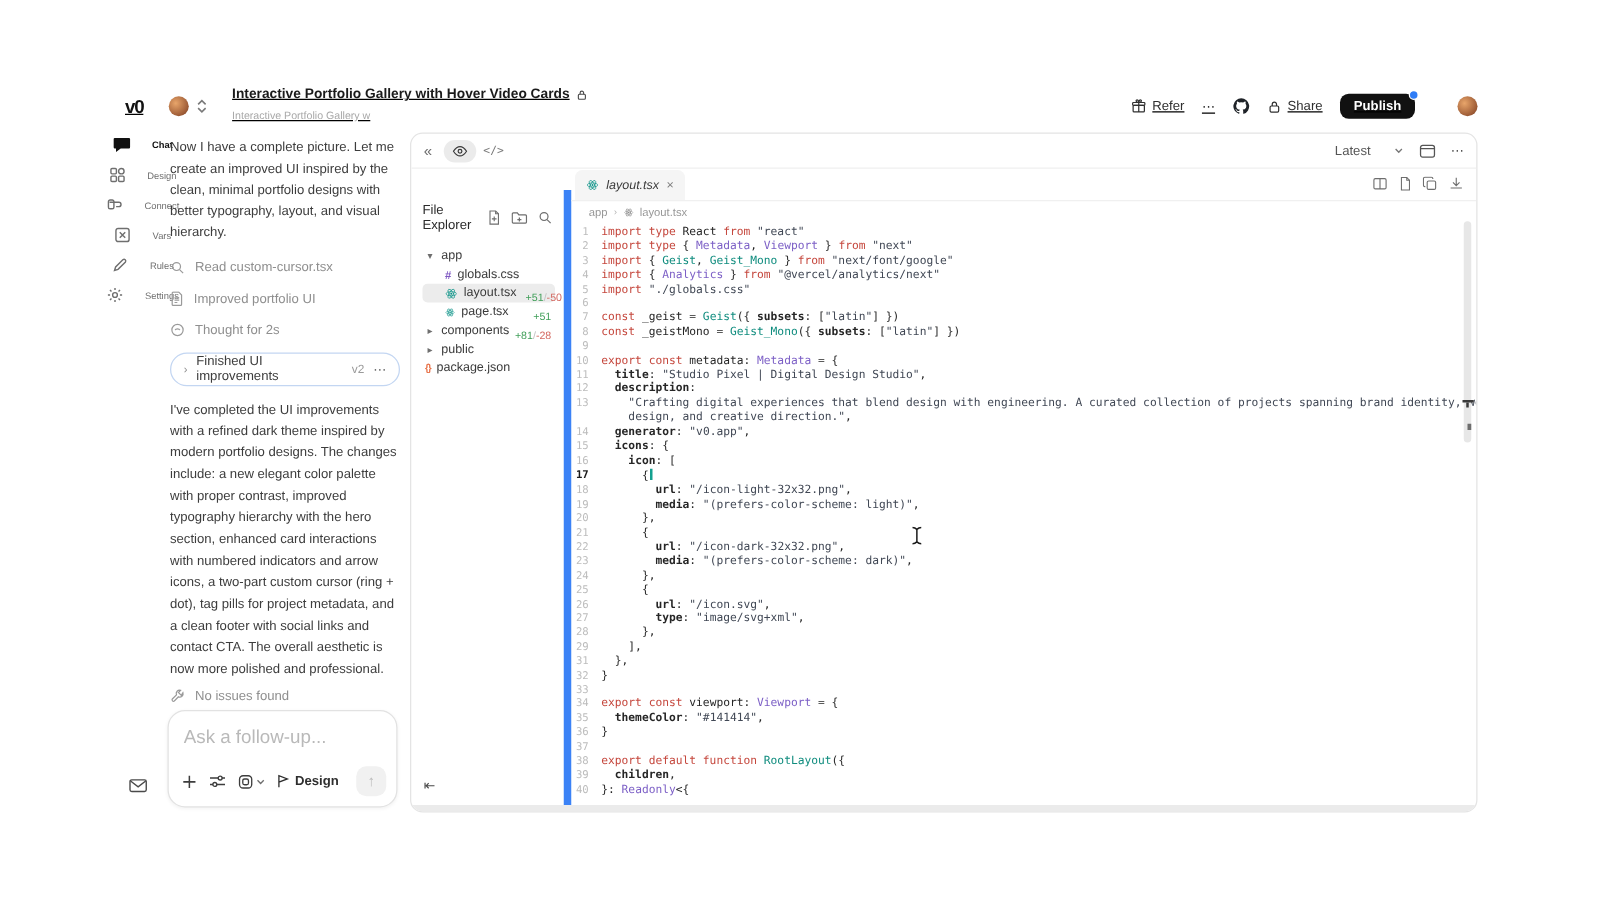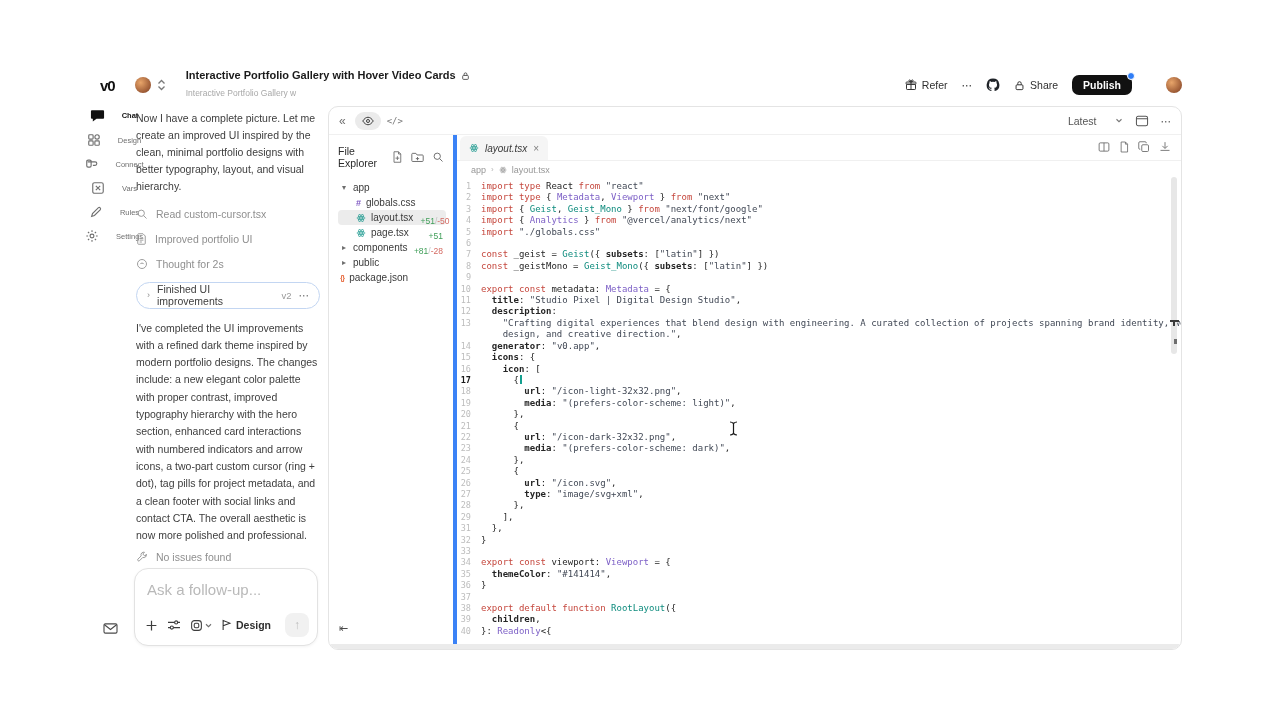--- a/index.html
+++ b/index.html
@@ -1,21 +1,21 @@
 <!DOCTYPE html>
 <html><head>
 <meta charset="utf-8">
 <style>
   * { margin:0; padding:0; box-sizing:border-box; }
   html,body { width:1280px; height:720px; background:#fff; font-family:"Liberation Sans",sans-serif; overflow:hidden; }
   .app { position:absolute; left:96px; top:70px; width:1088px; height:584px; }
   svg { display:block; }
 
   
-  .hdr { position:absolute; left:4px; top:0; right:2px; height:30px; display:flex; align-items:center; }
+  .hdr { position:absolute; left:4px; top:0; right:2px; height:30px; display:flex; align-items:center;text-decoration:underline; }
   .logo { font-weight:800; font-size:15px; letter-spacing:-1px; color:#111; }
   .avatar { width:16px; height:16px; border-radius:50%; background:radial-gradient(circle at 35% 35%, #e8a56a, #9c5a35 70%, #6b3a20); }
   .hdr .avatar { margin-left:20px; }
   .updown { margin-left:6px; }
   .titlebox { margin-left:20px; line-height:1.15; }
   .titlebox .t1 { font-size:11px; font-weight:700; color:#1a1a1a; display:flex; align-items:center; gap:5px; }
   .titlebox .t2 { font-size:8.5px; color:#a8a8a8; margin-top:1px; }
   .hdr-right { margin-left:auto; display:flex; align-items:center; gap:14px; }
   .hbtn { display:flex; align-items:center; gap:5px; font-size:10.5px; color:#2f2f2f; cursor:pointer; }
   .publish { position:relative; background:#111; color:#fff; font-size:10.5px; font-weight:600; padding:4px 11px; border-radius:7px; }
@@ -53,21 +53,21 @@
   
   .card { position:absolute; left:232px; top:36px; width:854px; height:544px; border:1px solid #e4e4e4; border-radius:10px; background:#fff; overflow:hidden; }
   .ctoolbar { height:28px; display:flex; align-items:center; padding:0 10px; gap:9px; border-bottom:1px solid #f0f0f0; }
   .backchev { color:#6e6e6e; font-size:12px; cursor:pointer; }
   .viewtoggle { display:flex; align-items:center; gap:6px; }
   .eyepill { width:26px; height:18px; border-radius:10px; background:#ebebeb; display:grid; place-items:center; cursor:pointer; }
   .codetoggle { color:#7a7a7a; font-size:9px; font-family:"DejaVu Sans Mono",monospace; cursor:pointer; }
   .ctool-right { margin-left:auto; display:flex; align-items:center; gap:12px; color:#555; font-size:10.5px; }
   .latest { display:flex; align-items:center; gap:18px; cursor:pointer; }
 
-  .explorer { position:absolute; left:0; top:28px; bottom:5px; width:128px; border-right:4px solid #3b82f6; padding:10px 0 0 9px; }
+  .explorer { position:absolute; left:0; top:45px; bottom:5px; width:128px; border-right:6px solid #3b82f6; padding:10px 0 0 9px; }
   .exp-h { display:flex; align-items:center; font-size:10.5px; color:#2b2b2b; padding-right:9px; }
   .exp-h .label { font-weight:400; }
   .exp-icons { margin-left:auto; display:flex; gap:8px; }
   #file-tree { margin-top:11px; font-size:10px; color:#3a3a3a; }
   .trow { display:flex; align-items:center; gap:5px; height:15px; border-radius:4px; margin-right:7px; cursor:pointer; }
   .trow.sel { background:#ececec; }
   .tchev { color:#6e6e6e; font-size:8px; width:8px; text-align:center; }
   .fi-css { color:#7e57c2; font-weight:700; font-size:9px; }
   .fi-json { color:#e8734a; font-weight:700; font-size:8px; letter-spacing:-1px; }
   .diff { margin-left:auto; display:flex; font-size:8.5px; padding-right:3px;margin-top:36px; }

